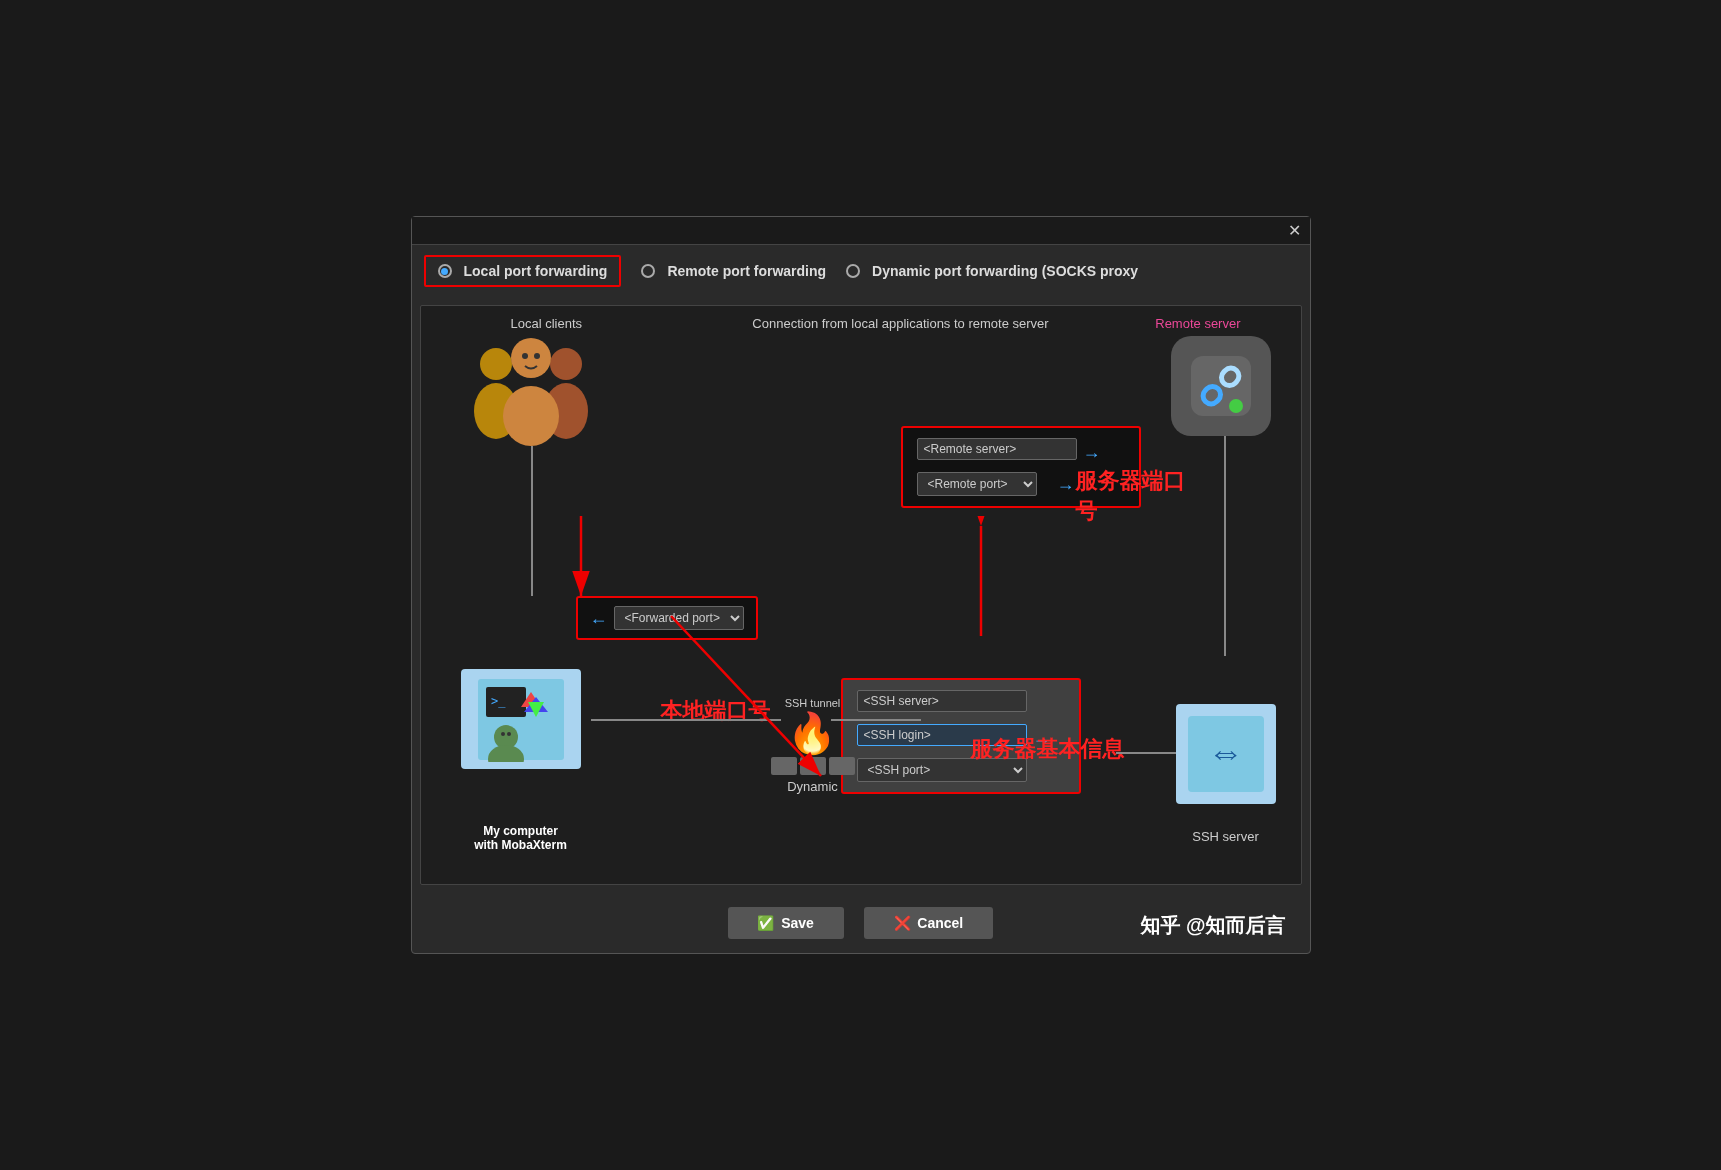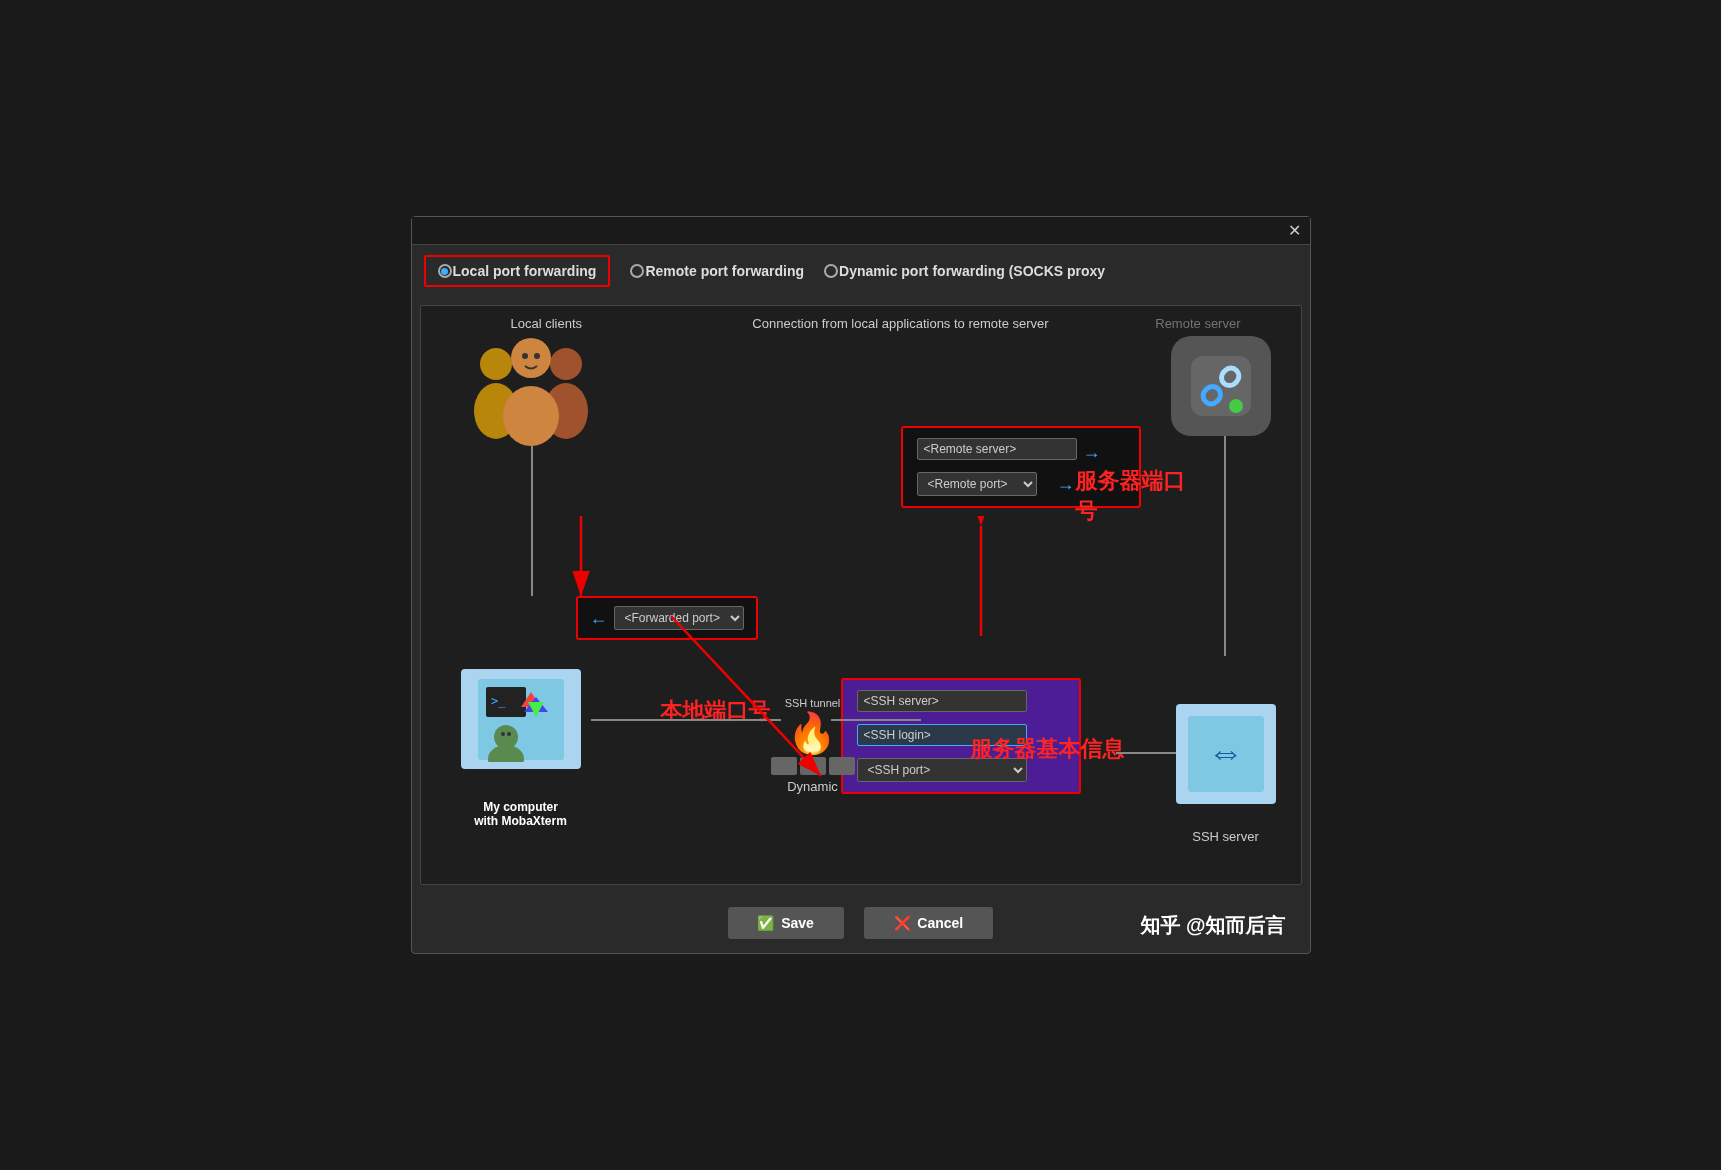--- a/index.html
+++ b/index.html
@@ -38,21 +38,21 @@
     .radio-bar {
       display: flex;
       align-items: center;
       padding: 10px 12px;
       background: #2a2a2a;
       gap: 20px;
     }
     .radio-option {
       display: flex;
       align-items: center;
-      gap: 1px;
+      gap: 12px;
       color: #ddd;
       font-size: 14px;
       font-weight: bold;
       cursor: pointer;
     }
     .radio-option.active {
       border: 2px solid #e00;
       padding: 6px 12px;
       border-radius: 2px;
     }
@@ -97,35 +97,35 @@
       left: 320px;
       color: #ccc;
       font-size: 13px;
       text-align: center;
       width: 320px;
     }
     .label-remote-server {
       position: absolute;
       top: 10px;
       right: 60px;
-      color: #737373;
+      color: #ec4899;
       font-size: 13px;
       text-align: center;
     }
     
     .people-group {
       position: absolute;
       top: 30px;
       left: 40px;
       width: 140px;
       height: 110px;
     }
     .my-computer-label {
       position: absolute;
-      bottom: 56px;
+      bottom: 32px;
       left: 30px;
       color: #fff;
       font-size: 12px;
       font-weight: bold;
       text-align: center;
       width: 140px;
     }
     
     .forwarded-port-box {
       position: absolute;
@@ -150,21 +150,21 @@
     }
     .arrow-left {
       color: #4af;
       font-size: 18px;
     }
     
     .ssh-box {
       position: absolute;
       bottom: 90px;
       left: 420px;
-      background: #4c1d95;
+      background: #404040;
       border: 2px solid #e00;
       border-radius: 3px;
       padding: 10px 14px;
       width: 240px;
     }
     .ssh-box input {
       background: #333;
       color: #ccc;
       border: 1px solid #666;
       padding: 3px 6px;

